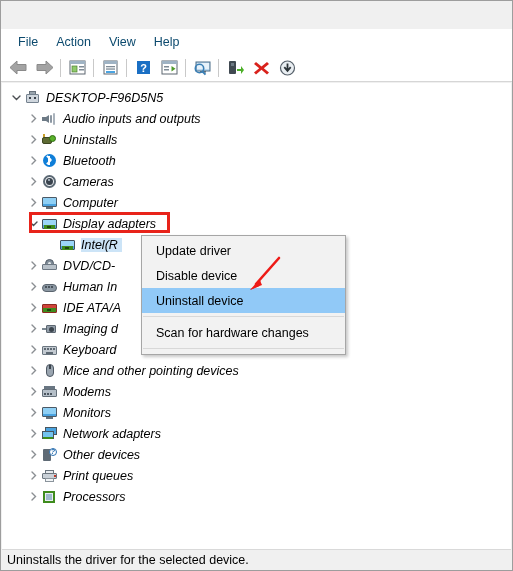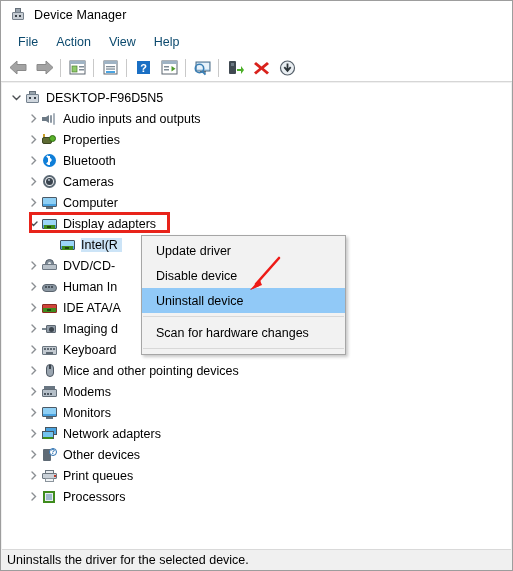--- a/index.html
+++ b/index.html
@@ -120,20 +120,21 @@
     position: absolute;
     left: 1px; top: 82px;
     width: 509px;
     height: 466px;
     background: #ffffff;
     overflow: hidden;
   }
   .tree {
     position: relative;
     padding-top: 4px;
+    font-style: italic;
   }
   .trow {
     height: 21px;
     display: flex;
     align-items: center;
     font-size: 12.5px;
     color: #000000;
     white-space: nowrap;
     position: relative;
     cursor: default;
@@ -321,29 +322,20 @@
     box-sizing: border-box;
     font-size: 12.5px;
     color: #000000;
   }
 </style>
 </head>
 <body>
 
 <div id="app">
 
-  <div id="titlebar">
-    <span class="app-icon">
-      <span class="ai-top"></span>
-      <span class="ai-body"></span>
-      <span class="ai-d1"></span>
-      <span class="ai-d2"></span>
-    </span>
-    <span class="title-text">Device Manager</span>
-  </div>
 
   <div id="menubar">
     <div class="mb-item">File</div>
     <div class="mb-item">Action</div>
     <div class="mb-item">View</div>
     <div class="mb-item">Help</div>
   </div>
 
   <div id="toolbar">
     <div class="tb-btn">
@@ -460,21 +452,21 @@
         <span class="chev">
           <svg width="9" height="9" viewBox="0 0 9 9">
               <path d="M3 1 L6.5 4.5 L3 8" stroke="#8b8f93" stroke-width="1.4" fill="none" stroke-linecap="round"></path>
             </svg>
         </span>
         <span class="ico ico-battery">
           <span class="ic plug"></span>
             <span class="ic body"></span>
             <span class="ic grn"></span>
         </span>
-        <span class="lbl">Properties</span>
+        <span class="lbl">Uninstalls</span>
       </div>
 
       <div class="trow lvl1">
         <span class="chev">
           <svg width="9" height="9" viewBox="0 0 9 9">
               <path d="M3 1 L6.5 4.5 L3 8" stroke="#8b8f93" stroke-width="1.4" fill="none" stroke-linecap="round"></path>
             </svg>
         </span>
         <span class="ico ico-bt">
           <span class="ic disc"></span>

